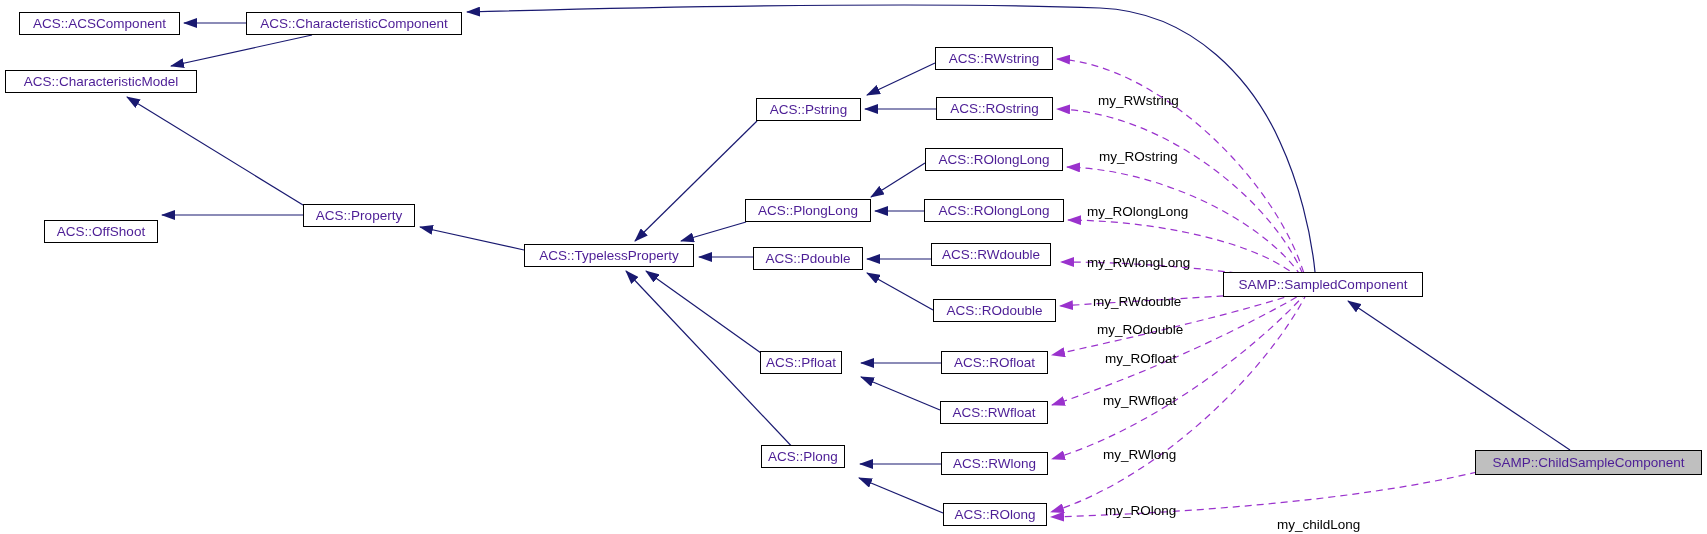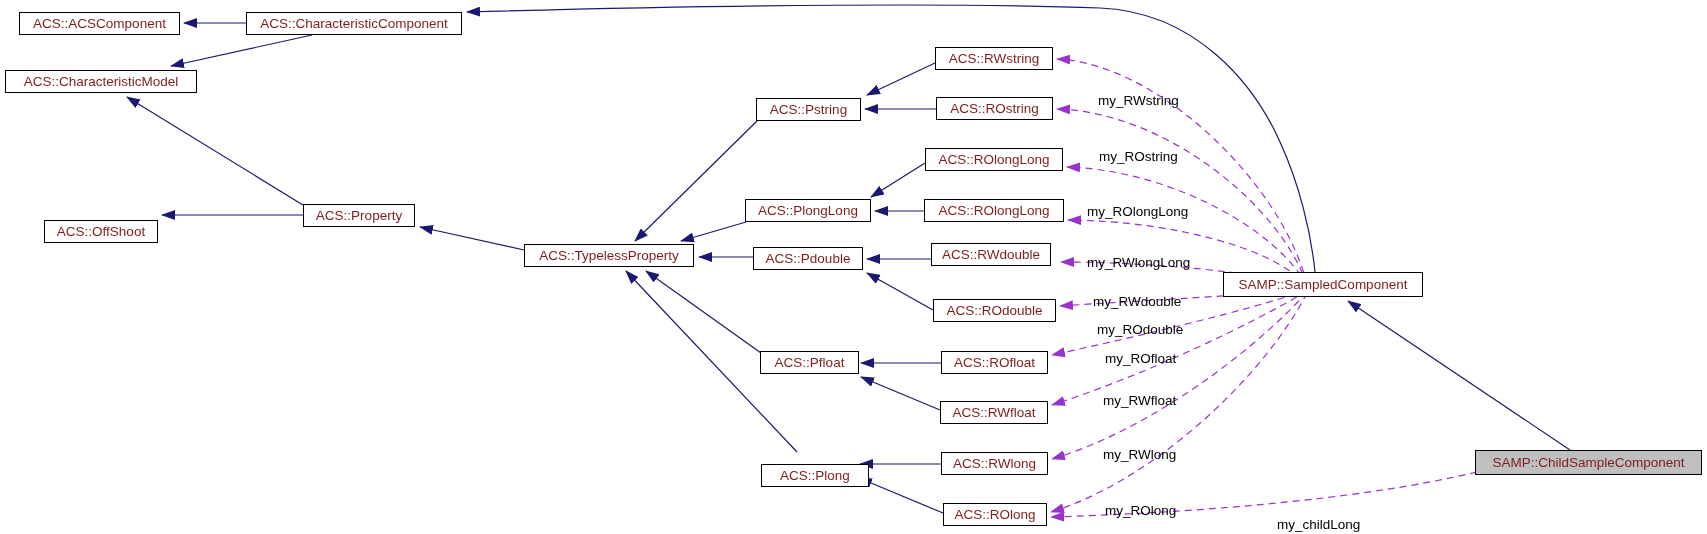--- a/index.html
+++ b/index.html
@@ -10,21 +10,21 @@
     overflow:hidden;
     font-family:"Liberation Sans", sans-serif;
   }
   #edges { position:absolute; left:0; top:0; }
   .node {
     position:absolute;
     box-sizing:border-box;
     height:23px;
     border:1px solid #000000;
     background:#ffffff;
-    color:#7f1d1d;
+    color:#4c1d95;
     font-size:13.5px;
     display:flex; align-items:center; justify-content:center;
     white-space:nowrap;
     cursor:pointer;
   }
   .node.samp { height:25px; }
   .node.selected { background:#bfbfbf; cursor:default;text-align:center; }
   .edge-label {
     position:absolute;
     font-size:13.5px;
@@ -88,22 +88,22 @@
 
   <div class="node" style="left:19px;top:12px;width:161px">ACS::ACSComponent</div>
   <div class="node" style="left:5px;top:70px;width:192px">ACS::CharacteristicModel</div>
   <div class="node" style="left:246px;top:12px;width:216px">ACS::CharacteristicComponent</div>
   <div class="node" style="left:44px;top:220px;width:114px">ACS::OffShoot</div>
   <div class="node" style="left:303px;top:204px;width:112px">ACS::Property</div>
   <div class="node" style="left:524px;top:244px;width:170px">ACS::TypelessProperty</div>
   <div class="node" style="left:756px;top:98px;width:105px">ACS::Pstring</div>
   <div class="node" style="left:745px;top:199px;width:126px">ACS::PlongLong</div>
   <div class="node" style="left:753px;top:247px;width:110px">ACS::Pdouble</div>
-  <div class="node" style="left:760px;top:351px;width:99px">ACS::Pfloat</div>
-  <div class="node" style="left:761px;top:464px;width:108px">ACS::Plong</div>
+  <div class="node" style="left:760px;top:351px;width:82px">ACS::Pfloat</div>
+  <div class="node" style="left:761px;top:445px;width:84px">ACS::Plong</div>
   <div class="node" style="left:935px;top:47px;width:118px">ACS::RWstring</div>
   <div class="node" style="left:936px;top:97px;width:117px">ACS::ROstring</div>
   <div class="node" style="left:925px;top:148px;width:138px">ACS::ROlongLong</div>
   <div class="node" style="left:924px;top:199px;width:140px">ACS::ROlongLong</div>
   <div class="node" style="left:931px;top:243px;width:120px">ACS::RWdouble</div>
   <div class="node" style="left:933px;top:299px;width:123px">ACS::ROdouble</div>
   <div class="node" style="left:941px;top:351px;width:107px">ACS::ROfloat</div>
   <div class="node" style="left:940px;top:401px;width:108px">ACS::RWfloat</div>
   <div class="node" style="left:941px;top:452px;width:107px">ACS::RWlong</div>
   <div class="node" style="left:943px;top:503px;width:104px">ACS::ROlong</div>

